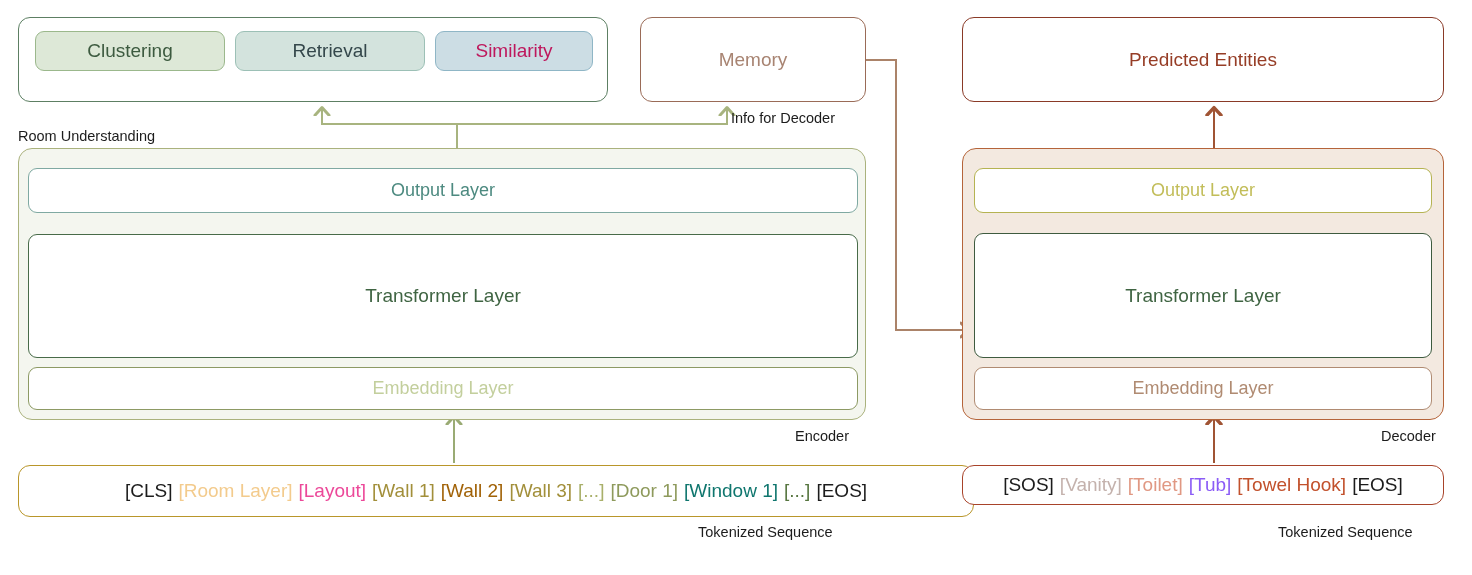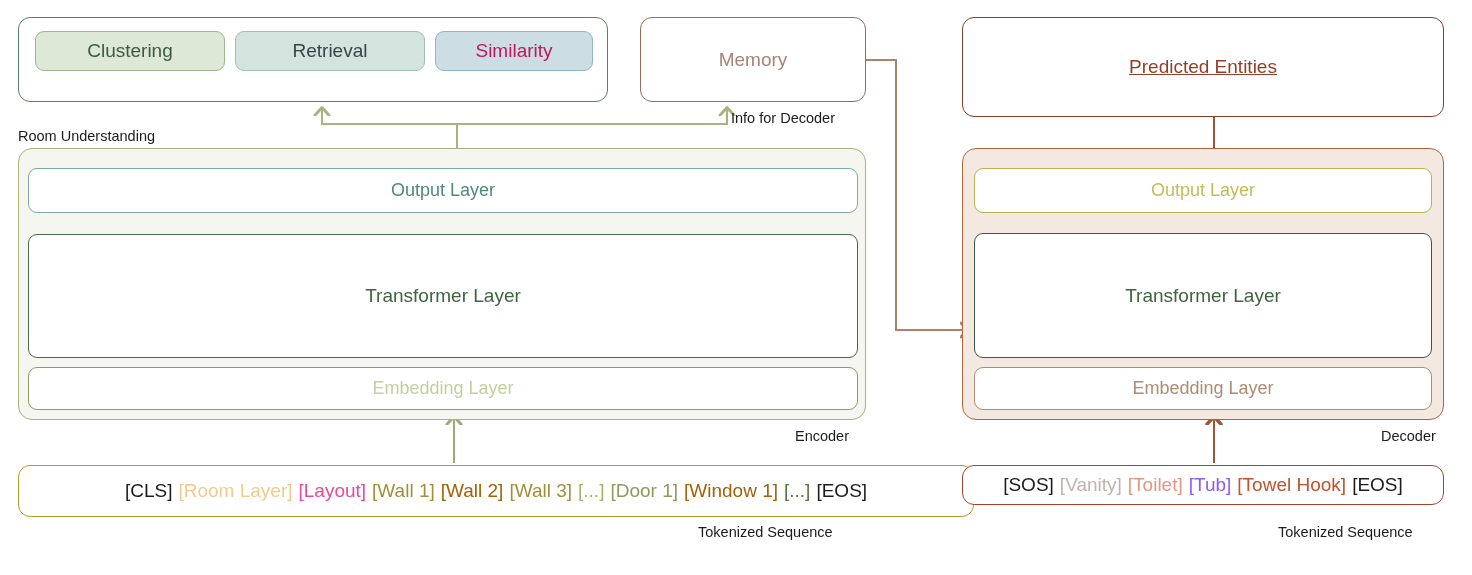--- a/index.html
+++ b/index.html
@@ -84,27 +84,26 @@
     border: 1.4px solid #9a6b57;
     background: #ffffff;
     color: #a88472;
     font-size: 19px;
     border-radius: 12px;
   }
 
   
   #predicted-box {
     left: 962px; top: 17px;
-    width: 482px; height: 100px;
+    width: 482px; height: 85px;
     border: 1.5px solid #8a3a27;
     background: #ffffff;
     color: #963d26;
     font-size: 19px;
     border-radius: 12px;
-    text-decoration: underline;
   }
 
   
   #encoder-container {
     left: 18px; top: 148px;
     width: 848px; height: 272px;
     background: #f4f6ef;
     border: 1.3px solid #aab27d;
     border-radius: 14px;
   }
@@ -303,21 +302,21 @@
   <div class="box" id="enc-token-box">
     <div class="token-row" id="enc-token-row">
         <span class="tok" style="color: rgb(28, 28, 28);">[CLS]</span>
         <span class="tok" style="color: rgb(243, 203, 141);">[Room Layer]</span>
         <span class="tok" style="color: #ec4899;">[Layout]</span>
         <span class="tok" style="color: rgb(162, 143, 58);">[Wall 1]</span>
         <span class="tok" style="color: #a16207;">[Wall 2]</span>
         <span class="tok" style="color: rgb(162, 143, 58);">[Wall 3]</span>
         <span class="tok" style="color: rgb(169, 176, 106);">[...]</span>
         <span class="tok" style="color: rgb(142, 154, 92);">[Door 1]</span>
-        <span class="tok" style="color: #a16207;">[Window 1]</span>
+        <span class="tok" style="color: #0f766e;">[Window 1]</span>
         <span class="tok" style="color: rgb(86, 117, 63);">[...]</span>
         <span class="tok" style="color: rgb(28, 28, 28);">[EOS]</span>
       </div>
   </div>
   <div class="caption" id="cap-enc-tokenized">Tokenized Sequence</div>
 
   <div class="box" id="dec-token-box">
     <div class="token-row" id="dec-token-row">
         <span class="tok" style="color: rgb(28, 28, 28);">[SOS]</span>
         <span class="tok" style="color: rgb(196, 178, 173);">[Vanity]</span>

